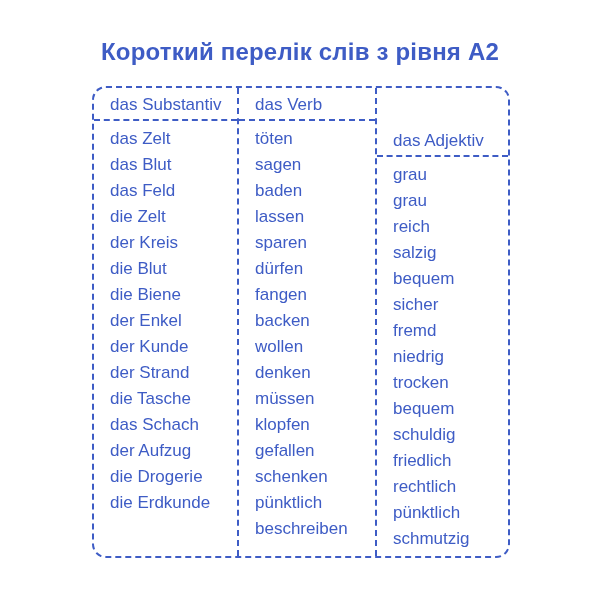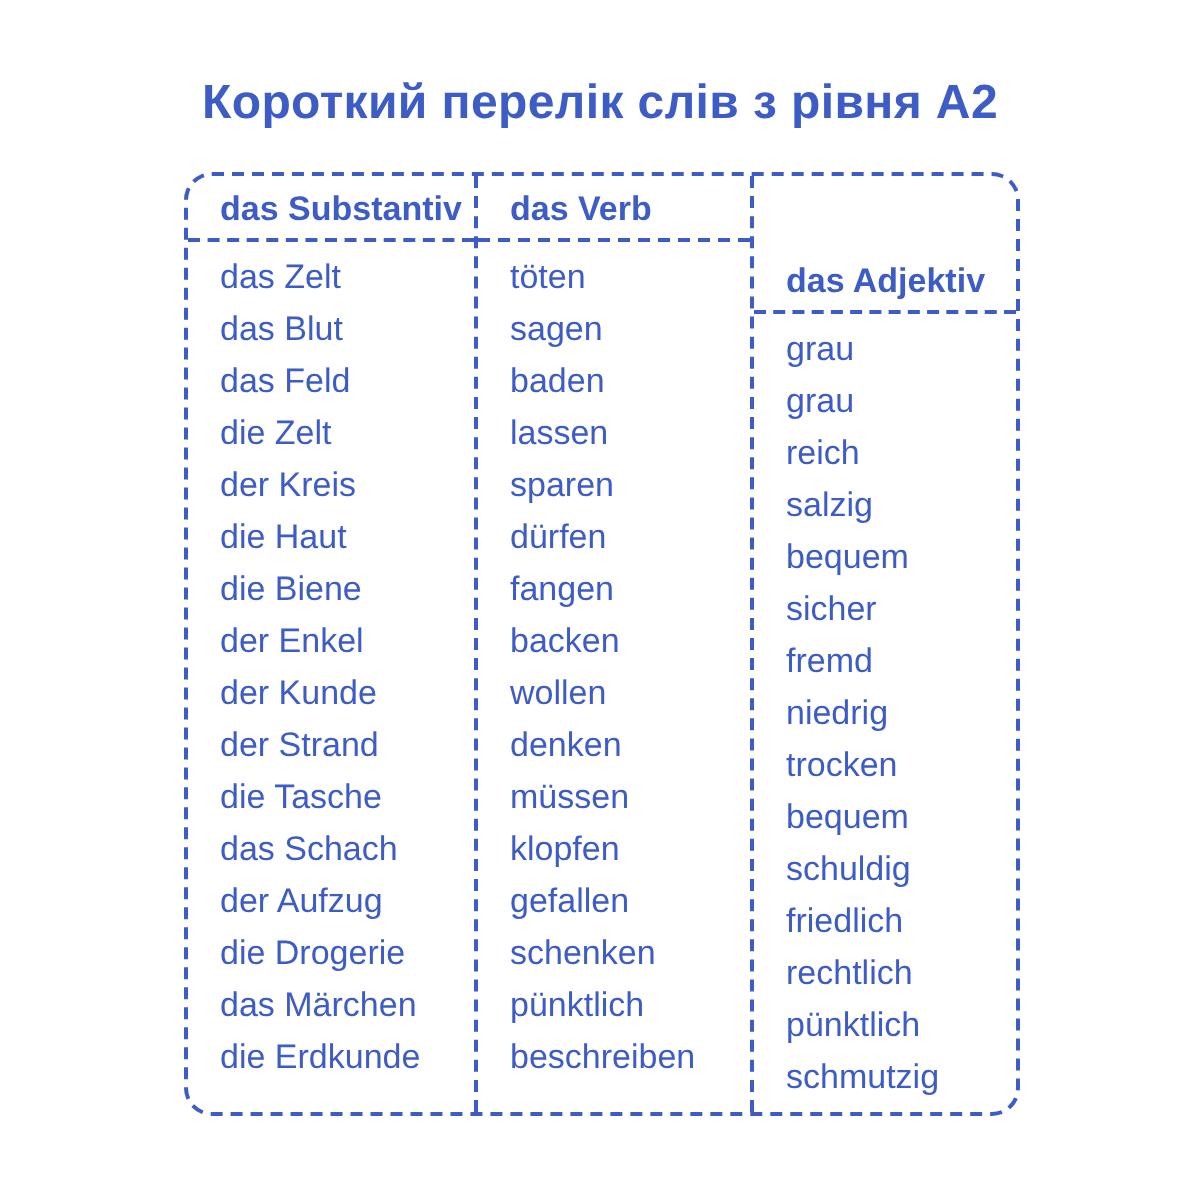--- a/index.html
+++ b/index.html
@@ -34,21 +34,21 @@
   .column.col-1 { width: 138px; }
   .column.col-2 { flex: 1; margin-top: 36px; }
   .column:not(.col-2) { border-right: 2px dashed var(--accent); }
   .col-header {
     height: 33px;
     line-height: 33px;
     padding-left: 16px;
     border-bottom: 2px dashed var(--accent);
     color: var(--accent);
     font-size: 17px;
-    font-weight: bold;
+    font-weight: normal;
     white-space: nowrap;
   }
   .words {
     flex: 1;
     padding: 5px 0 6px 16px;
     display: flex;
     flex-direction: column;
     justify-content: flex-start;
   }
   .word-cell {
@@ -67,30 +67,29 @@
 
   <div class="word-table">
     <div class="column col-0">
       <div class="col-header">das Substantiv</div>
       <div class="words">
           <div class="word-cell">das Zelt</div>
           <div class="word-cell">das Blut</div>
           <div class="word-cell">das Feld</div>
           <div class="word-cell">die Zelt</div>
           <div class="word-cell">der Kreis</div>
-          <div class="word-cell">die Haut</div>
+          <div class="word-cell">die Blut</div>
           <div class="word-cell">die Biene</div>
           <div class="word-cell">der Enkel</div>
           <div class="word-cell">der Kunde</div>
           <div class="word-cell">der Strand</div>
           <div class="word-cell">die Tasche</div>
           <div class="word-cell">das Schach</div>
           <div class="word-cell">der Aufzug</div>
           <div class="word-cell">die Drogerie</div>
-          <div class="word-cell">das Märchen</div>
           <div class="word-cell">die Erdkunde</div>
         </div>
     </div>
     <div class="column col-1">
       <div class="col-header">das Verb</div>
       <div class="words">
           <div class="word-cell">töten</div>
           <div class="word-cell">sagen</div>
           <div class="word-cell">baden</div>
           <div class="word-cell">lassen</div>

